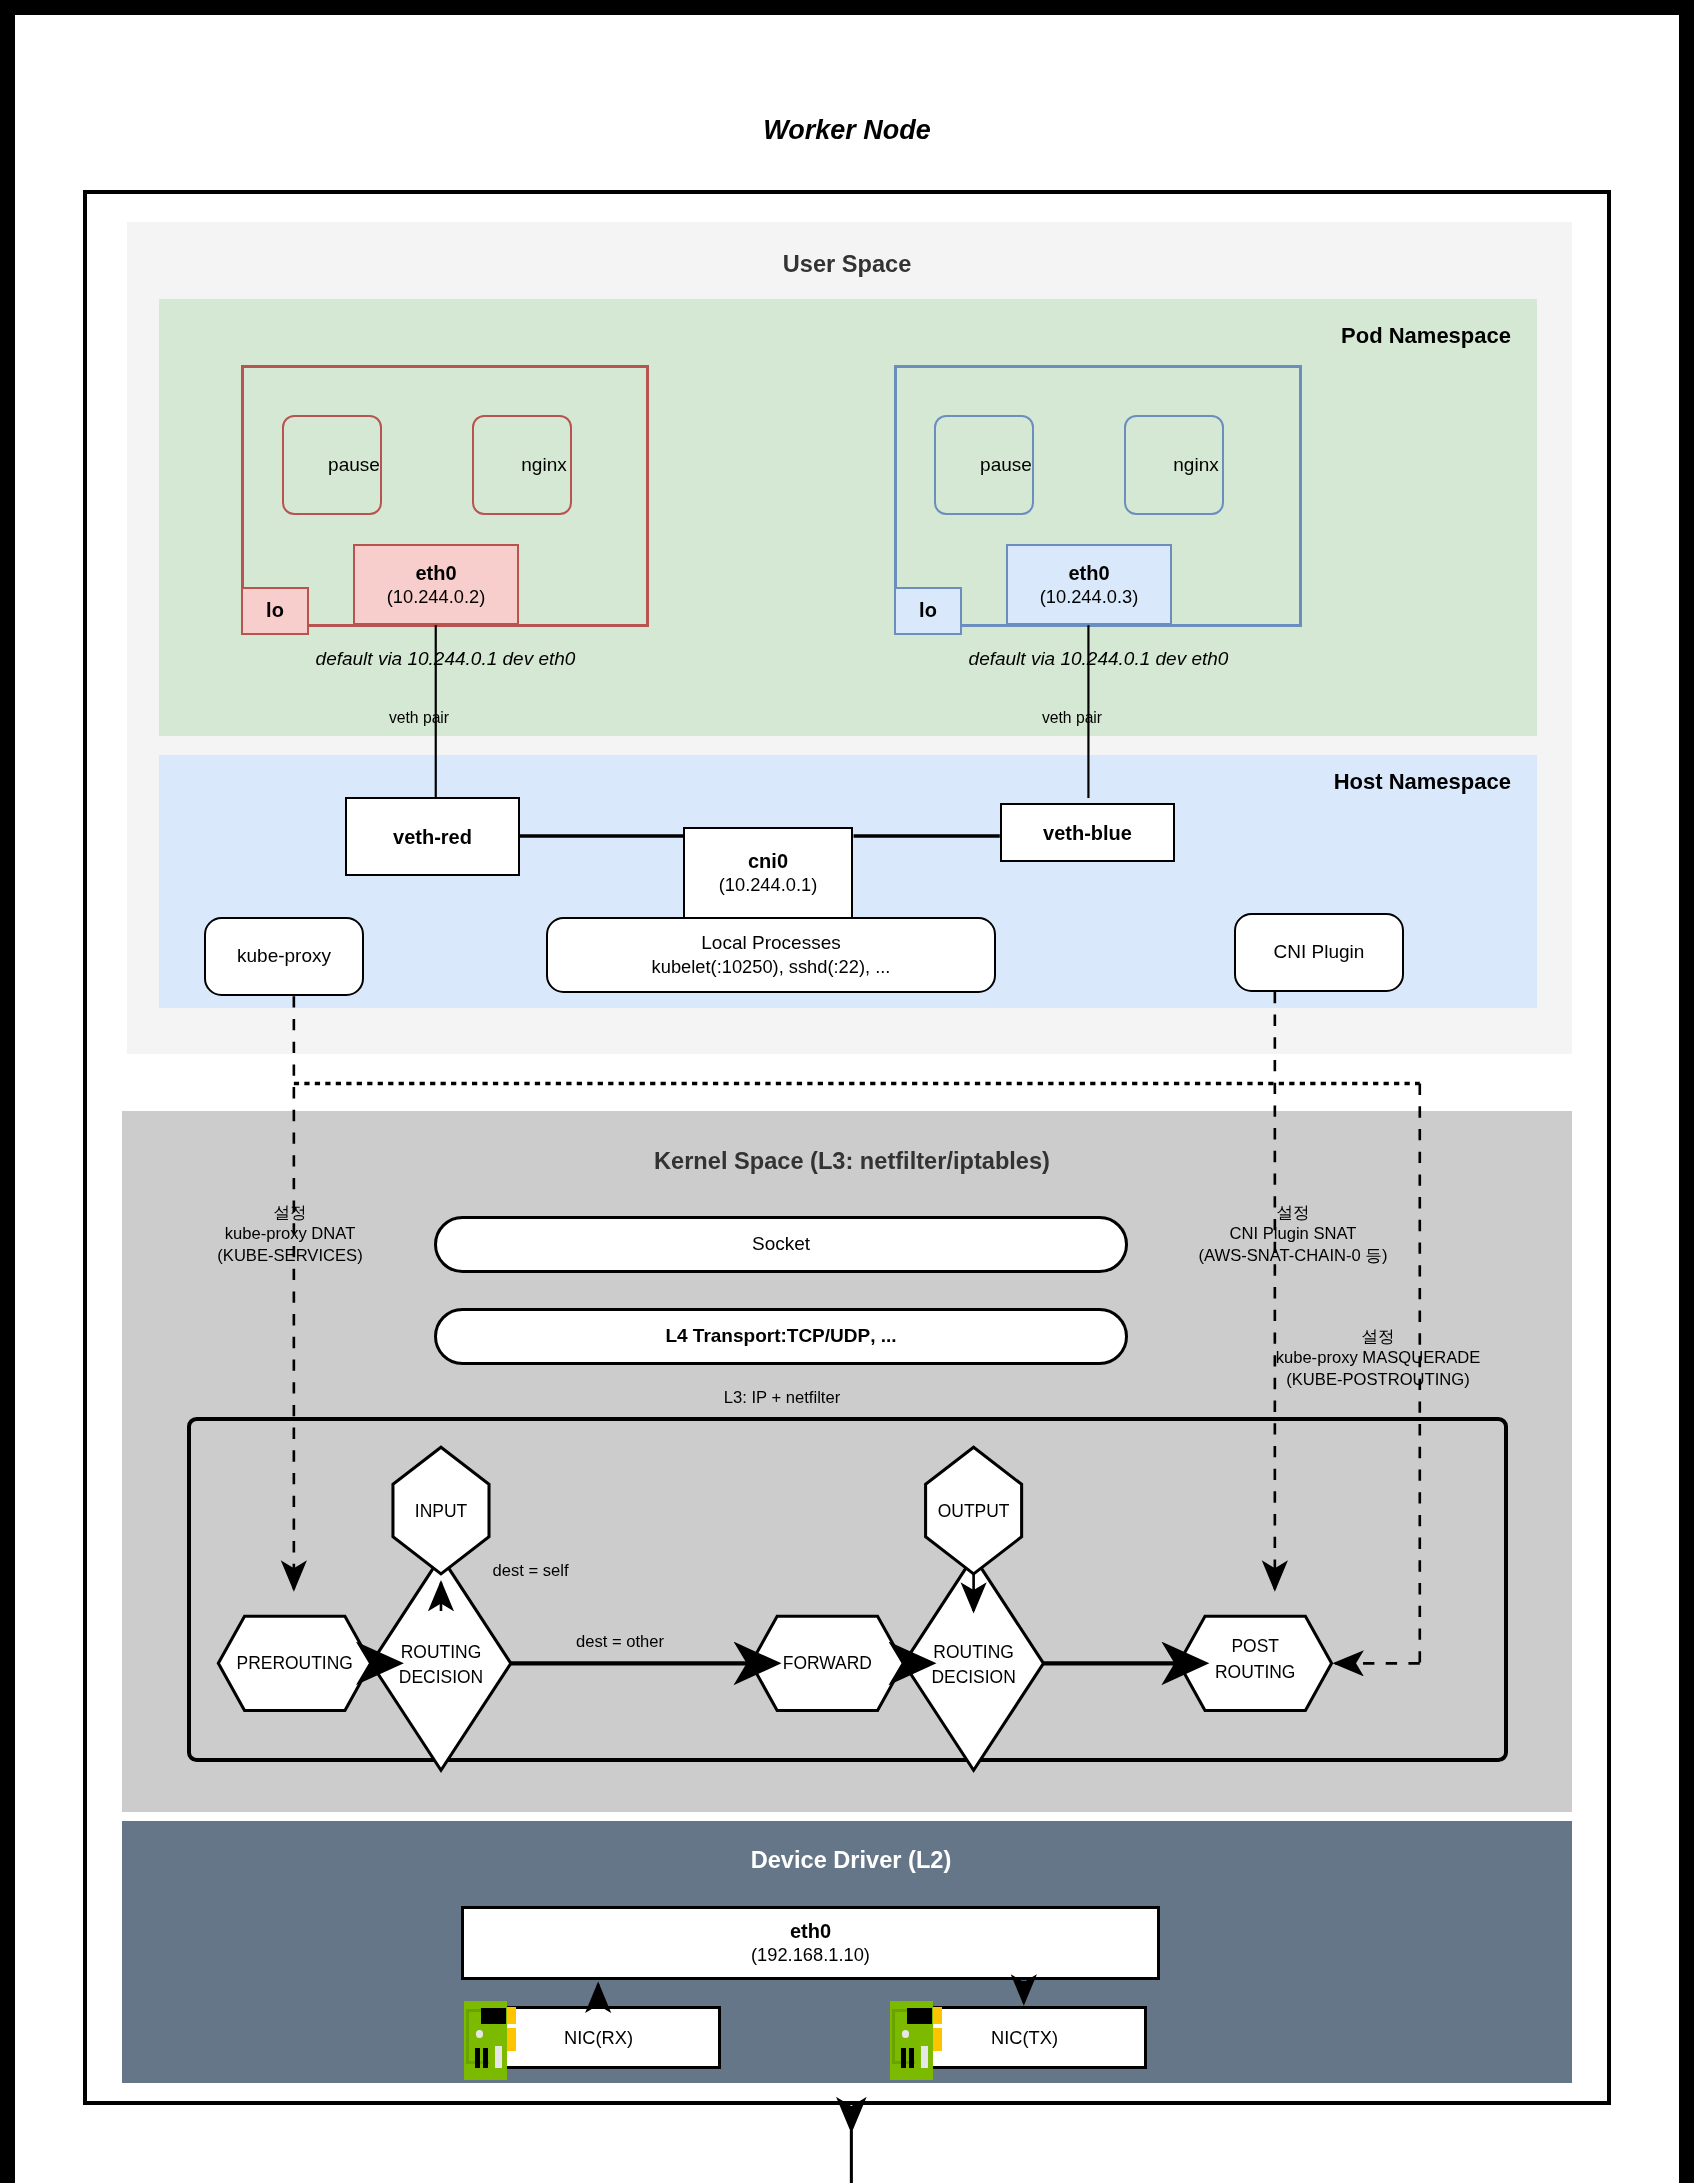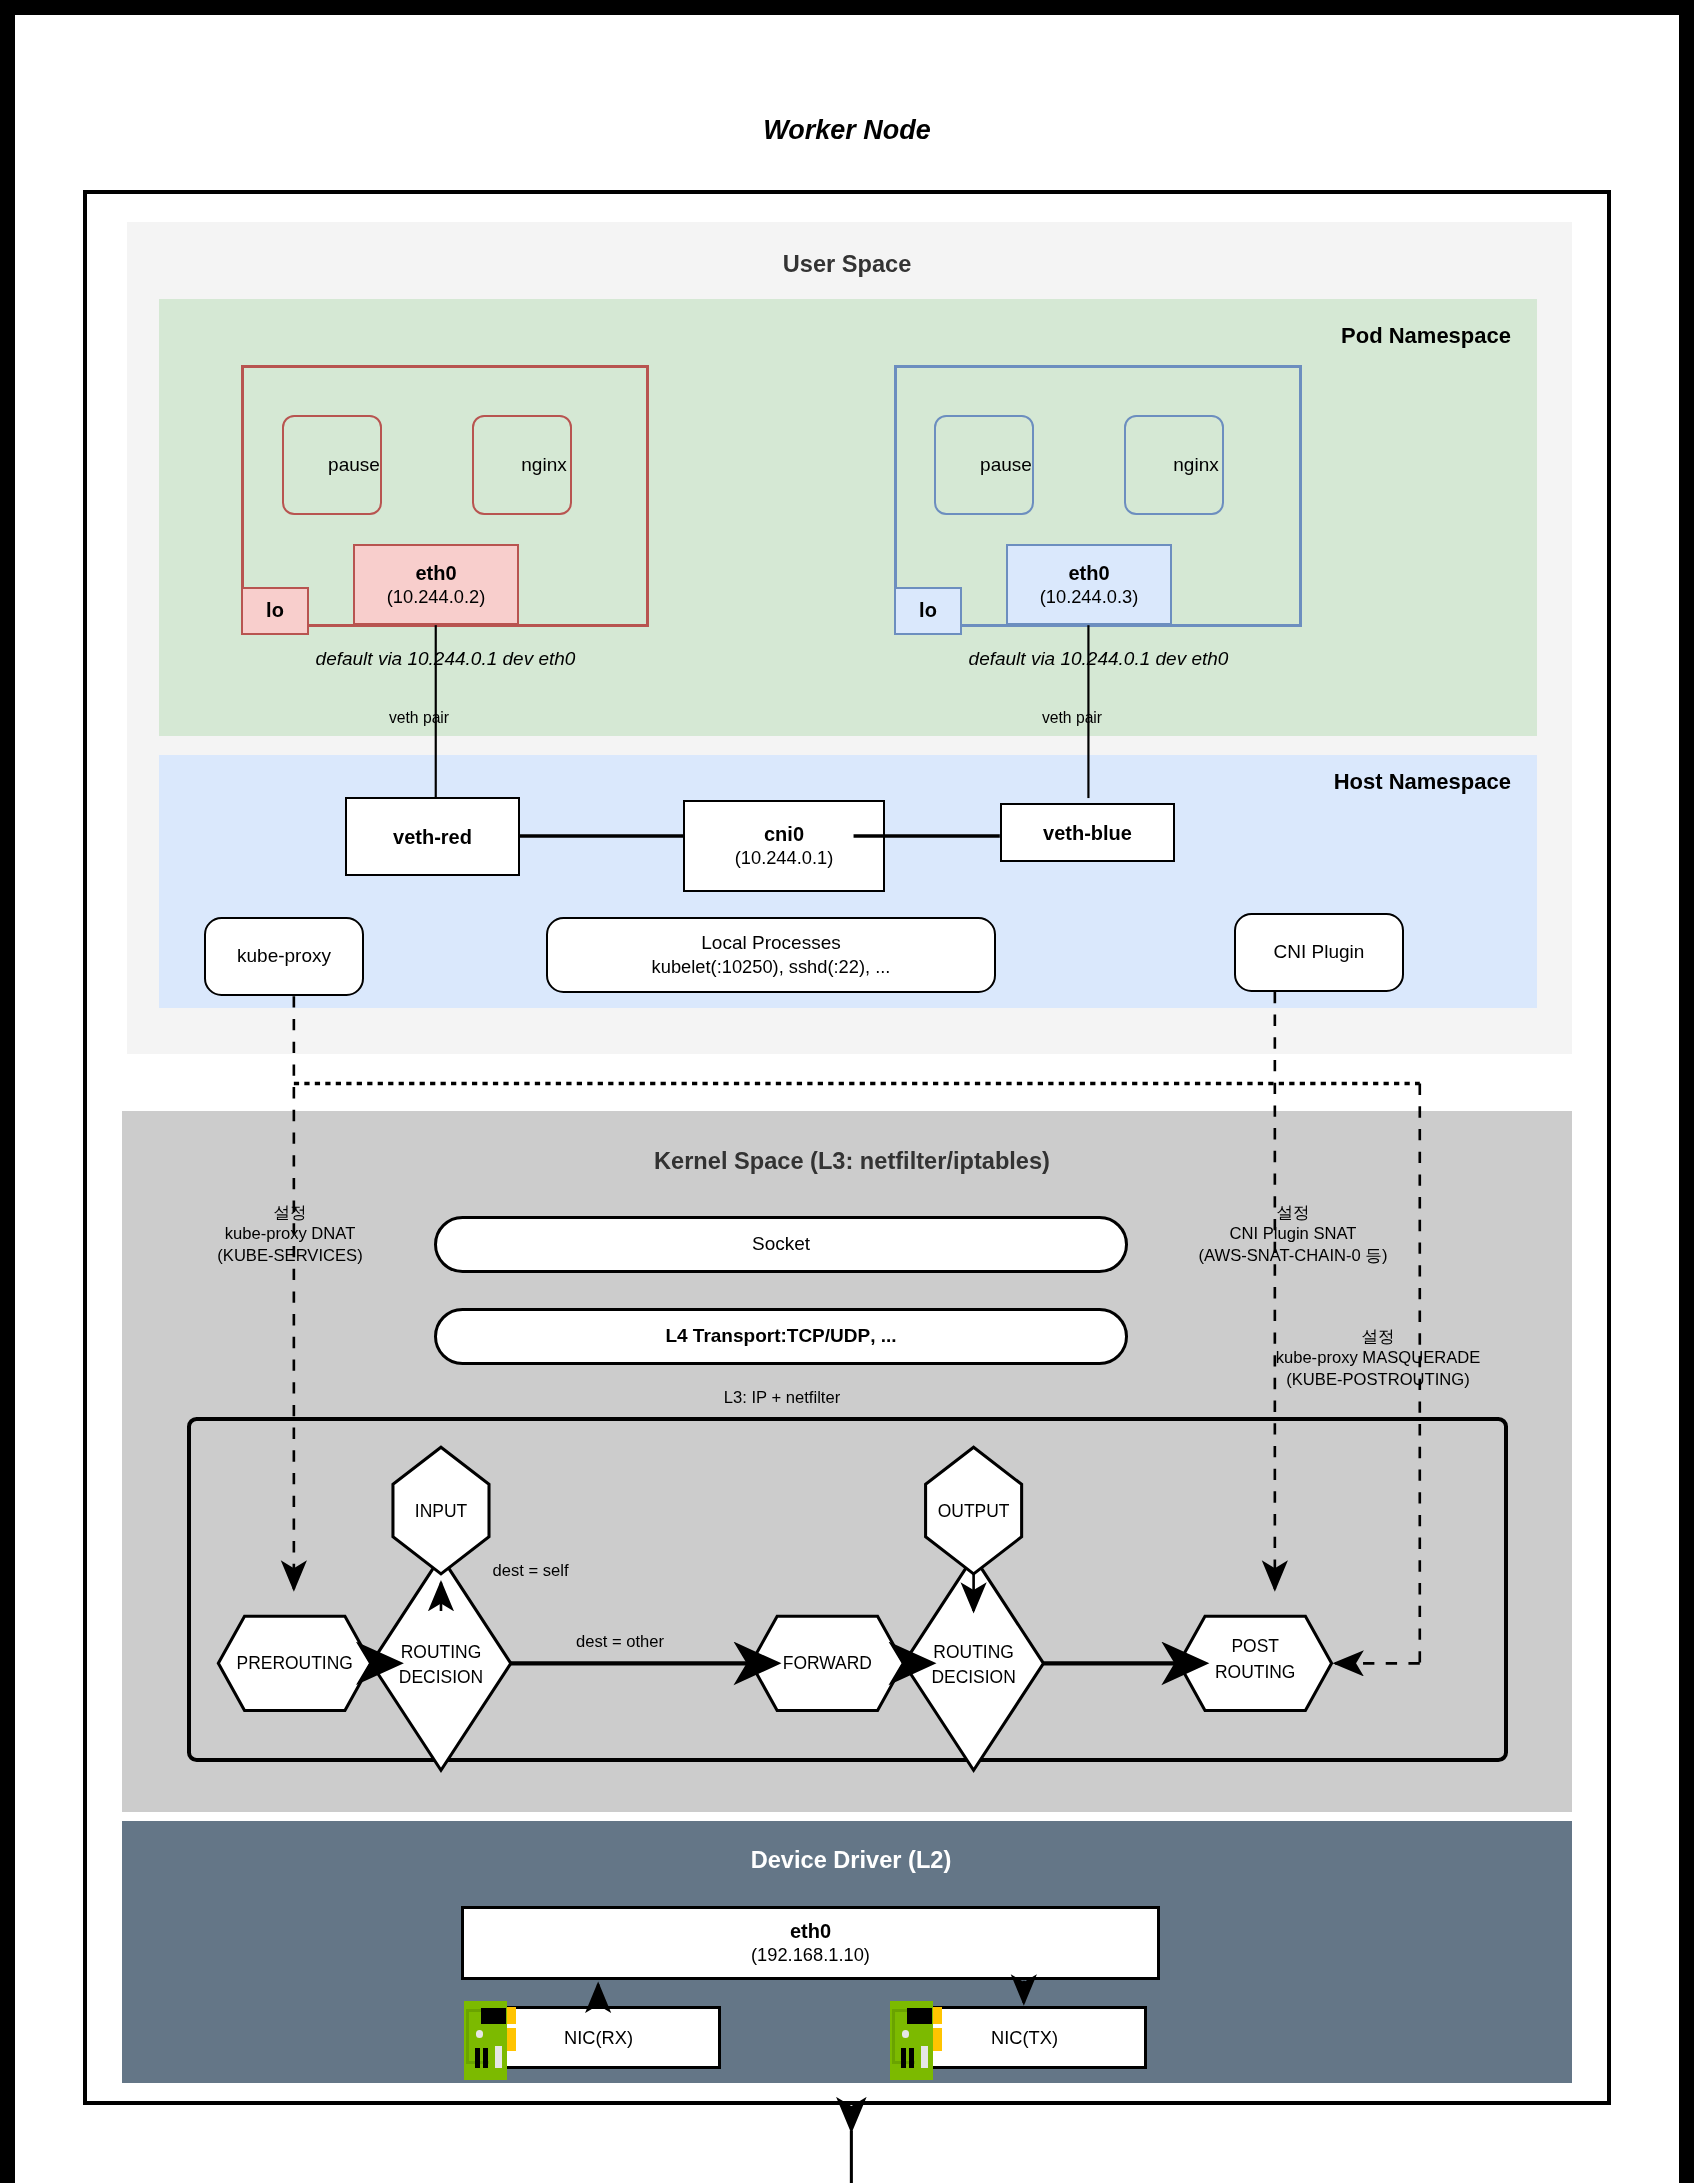--- a/index.html
+++ b/index.html
@@ -64,21 +64,21 @@
   #route-blue{left:841px;top:646px;width:515px;height:26px;}
 
   .veth-label{font-size:15.7px;color:#000;}
   #veth-label-red{left:336px;top:707px;width:166px;height:22px;}
   #veth-label-blue{left:989px;top:707px;width:166px;height:22px;}
 
   
   .hbox{background:#fff;border:2.6px solid #000;font-size:0;}
   #veth-red-box{left:345px;top:797px;width:175px;height:79px;}
   #veth-blue-box{left:1000px;top:797px;width:175px;height:59px;margin-top:6px;}
-  #cni0-box{left:683px;top:800px;width:202px;height:92px;}
+  #cni0-box{left:683px;top:827px;width:170px;height:92px;}
   .hbox-label{font-size:20px;font-weight:bold;color:#000;line-height:1;}
   .hbox-sub{font-size:18.3px;color:#000;line-height:1;margin-top:5.2px;}
   .hbox-inner{display:flex;flex-direction:column;align-items:center;justify-content:center;height:100%;}
 
   .rbox{background:#fff;border:2.6px solid #000;border-radius:17.5px;}
   #kube-proxy-box{left:204px;top:917px;width:160px;height:79px;font-size:19px;color:#000;}
   #local-proc-box{left:546px;top:917px;width:450px;height:76px;font-size:0;}
   #cni-plugin-box{left:1190px;top:913px;width:170px;height:79px;font-size:19px;color:#000;margin-left:44px;}
   .lp-line1{font-size:19px;color:#000;line-height:1;}
   .lp-line2{font-size:18.3px;color:#000;line-height:1;margin-top:6.1px;}

